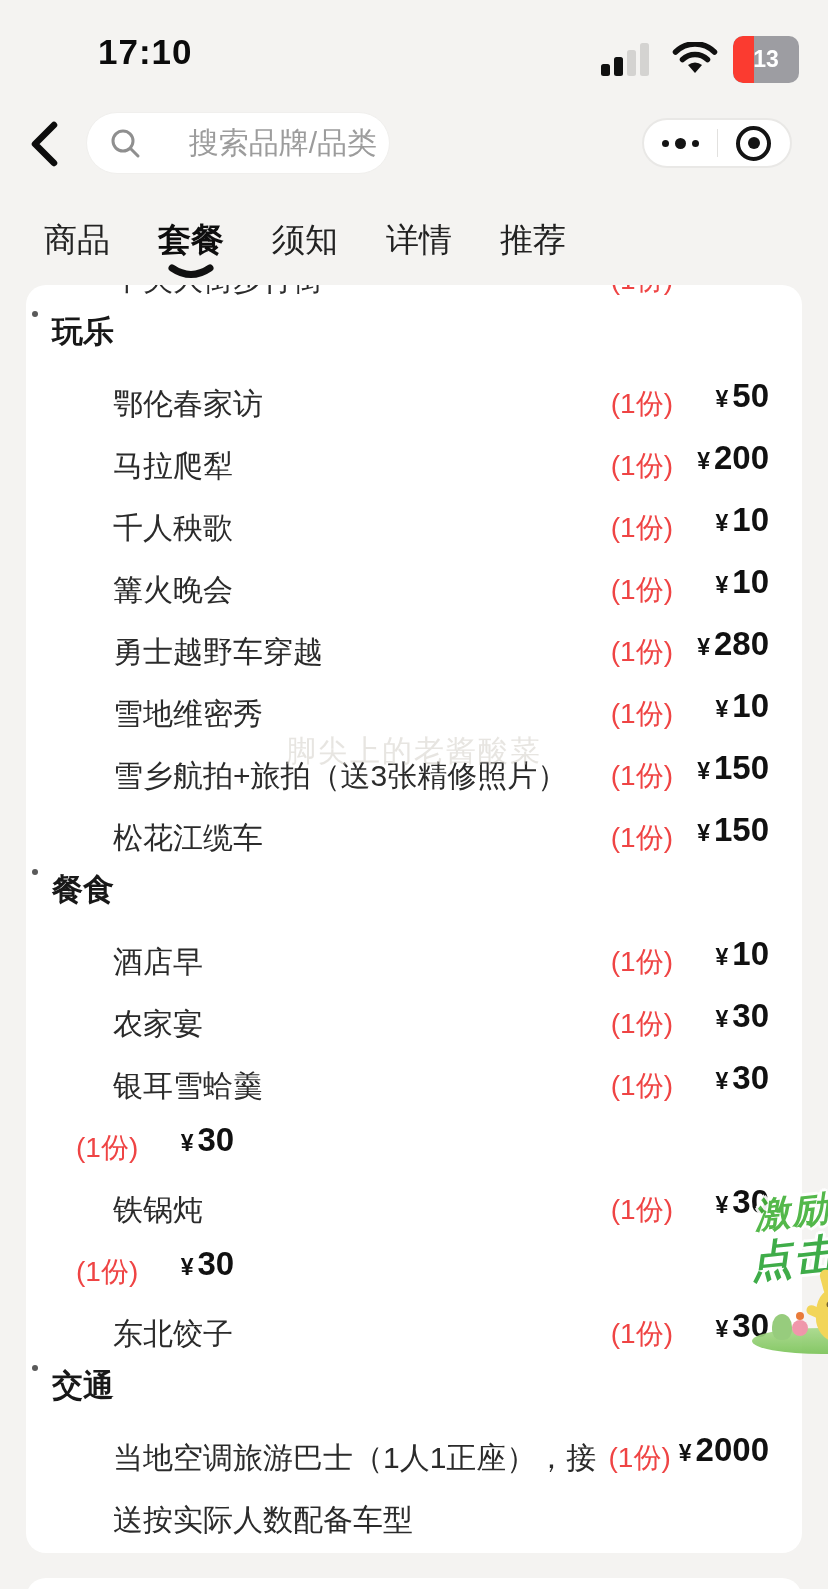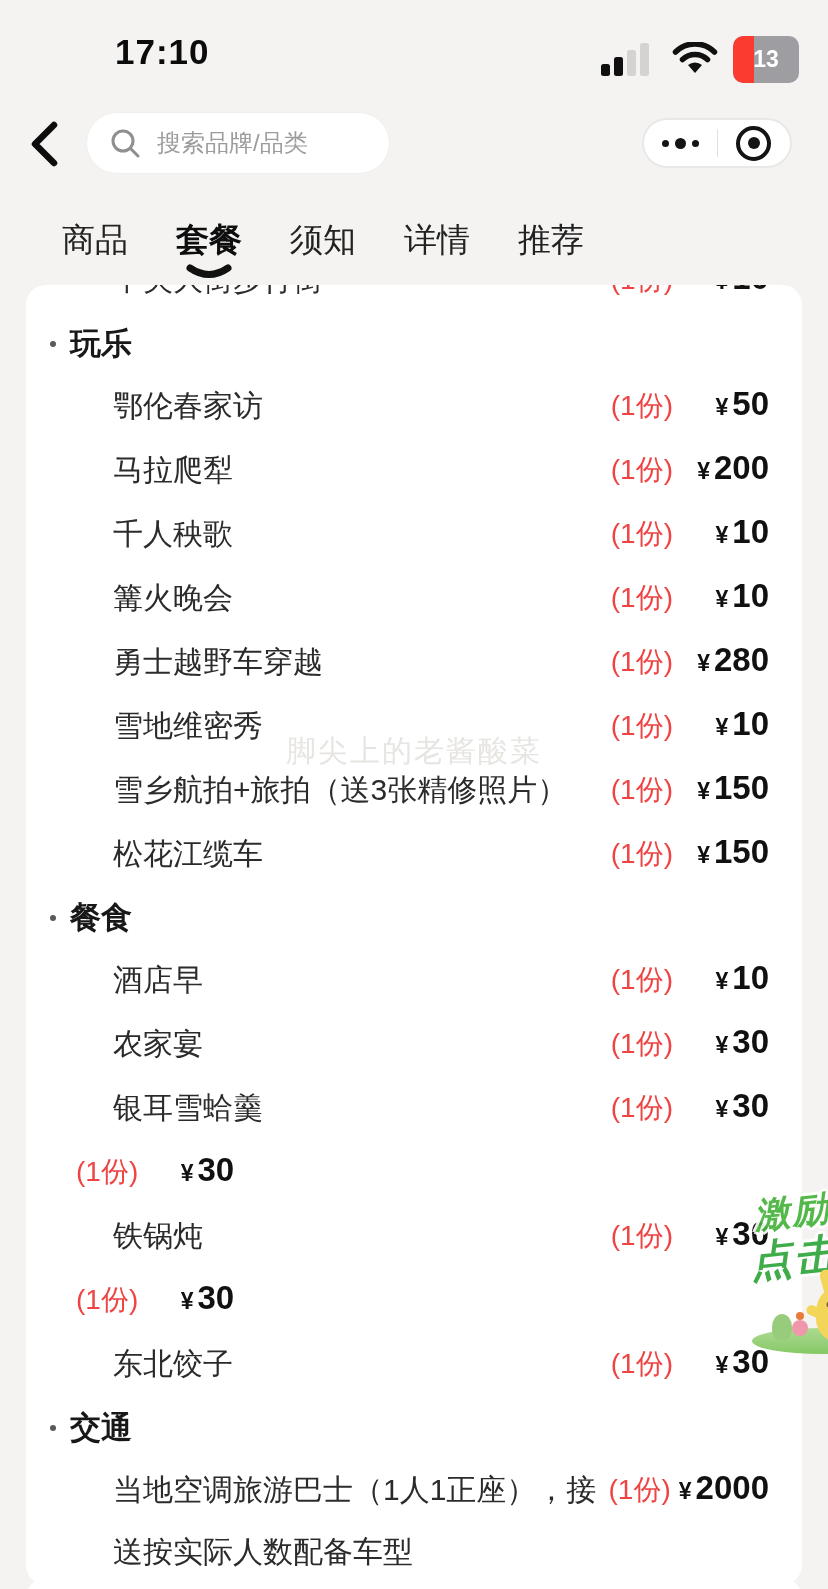--- a/index.html
+++ b/index.html
@@ -5,64 +5,64 @@
   html,body{margin:0;padding:0;}
   body{
     width:828px;height:1589px;
     position:relative;overflow:hidden;
     background:#f4f3f1;
     font-family:"Liberation Sans","DejaVu Sans",sans-serif;
     color:#1c1c1c;
     -webkit-font-smoothing:antialiased;
   }
   
-  .statusbar{position:absolute;top:30px;left:17px;right:0;height:52px;}
+  .statusbar{position:absolute;top:30px;left:0;right:0;height:52px;}
   .time{position:absolute;left:98px;top:2px;font-size:35px;font-weight:700;letter-spacing:1px;color:#0b0b0b;}
   .sicons{position:absolute;right:36px;top:6px;display:flex;align-items:center;gap:15px;}
   .battery{position:relative;width:66px;height:47px;border-radius:10px;background:#9d9da2;overflow:hidden;}
   .battery .fill{position:absolute;left:0;top:0;bottom:0;width:21px;background:#fb3b30;border-radius:10px 0 0 10px;}
   .battery .pct{position:absolute;inset:0;display:flex;align-items:center;justify-content:center;
     color:#fff;font-size:23px;font-weight:700;}
   .bnub{width:5px;height:13px;background:#9d9da2;border-radius:0 4px 4px 0;margin-left:-12px;}
   
   .navrow{position:absolute;top:112px;left:0;right:0;height:66px;}
   .back{position:absolute;left:26px;top:8px;width:36px;height:48px;cursor:pointer;}
   .searchpill{position:absolute;left:86px;top:0;width:304px;height:62px;background:#fff;
     border:1px solid #f0efed;border-radius:32px;display:flex;align-items:center;box-sizing:border-box;}
   .searchpill svg{margin:0 14px 0 22px;flex:0 0 auto;}
-  .searchpill input{border:0;outline:0;background:transparent;font-size:24px;color:#333;width:220px;
-    font-family:"Liberation Sans","DejaVu Sans",sans-serif;}
+  .searchpill input{border:0;outline:0;background:transparent;font-size:30px;color:#333;width:220px;
+    font-family:"Liberation Sans","DejaVu Sans",sans-serif;text-align:right;}
   .searchpill input::placeholder{color:#9c9c9c;}
   .capsule{position:absolute;right:36px;top:6px;width:150px;height:50px;background:#fff;
     border:2px solid #e9e8e6;border-radius:27px;display:flex;align-items:center;box-sizing:border-box;}
   .cap-half{flex:1;display:flex;align-items:center;justify-content:center;height:100%;cursor:pointer;}
   .cap-div{width:1px;height:28px;background:#e2e1df;}
   .dots{display:flex;align-items:center;gap:6px;}
   .dots i{display:block;border-radius:50%;background:#141414;width:7px;height:7px;}
   .dots i.mid{width:11px;height:11px;}
   .reccircle{width:27px;height:27px;border:4px solid #141414;border-radius:50%;
     display:flex;align-items:center;justify-content:center;}
   .reccircle i{width:12px;height:12px;border-radius:50%;background:#141414;}
   
   .tabs{position:absolute;top:208px;left:0;right:0;height:64px;display:flex;align-items:center;
-    padding-left:62px;gap:48px;}
+    padding-left:44px;gap:48px;}
   .tab{position:relative;font-size:33px;color:#222;cursor:pointer;line-height:40px;}
   .tab.active{font-weight:700;color:#0e0e0e;}
   .tab .arc{position:absolute;left:50%;transform:translateX(-50%);bottom:-22px;}
   
   .card{position:absolute;top:285px;left:26px;width:776px;background:#fff;border-radius:20px;
     overflow:hidden;padding-bottom:2px;}
   .row{display:flex;align-items:flex-start;padding:0 33px 0 40px;}
   .row.cut{margin-top:-36px;}
   .iname{flex:1;font-size:30px;line-height:62px;color:#2b2b2b;margin-left:47px;}
   .iqty{font-size:28px;line-height:62px;color:#ef4444;margin-left:10px;margin-right:8px;white-space:nowrap;}
-  .iprice{min-width:88px;text-align:right;line-height:58px;white-space:nowrap;color:#111;}
+  .iprice{min-width:88px;text-align:right;line-height:46px;white-space:nowrap;color:#111;}
   .iprice .cur{font-size:23px;font-weight:600;margin-right:4px;}
   .iprice .num{font-size:33px;font-weight:700;}
-  .shead{display:flex;align-items:center;height:62px;padding-left:24px;}
+  .shead{display:flex;height:62px;padding-left:6px;}
   .shead .dot{width:6px;height:6px;border-radius:50%;background:#5a5a5a;margin-right:14px;flex:0 0 auto;}
   .shead .stitle{font-size:31px;font-weight:700;color:#181818;}
   
   .watermark{position:absolute;top:731px;left:286px;font-size:30px;letter-spacing:2px;
     color:rgba(208,203,196,0.50);pointer-events:none;font-family:Liberation Mono, monospace;}
   
   .sticker{position:absolute;top:1186px;right:0;width:78px;height:170px;overflow:hidden;cursor:pointer;}
   .sticker .inner{position:absolute;left:0;top:0;width:160px;height:170px;opacity:.92;}
   .stxt{position:absolute;font-weight:900;font-style:italic;letter-spacing:2px;
     text-shadow:-3px 0 #fff,3px 0 #fff,0 -3px #fff,0 3px #fff,-2px -2px #fff,2px 2px #fff,-2px 2px #fff,2px -2px #fff;}

